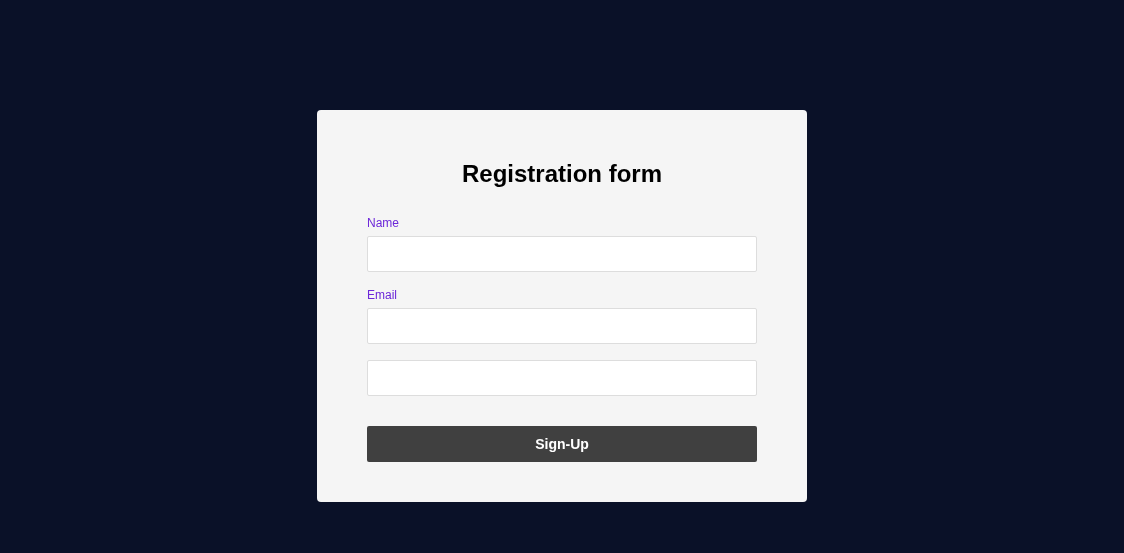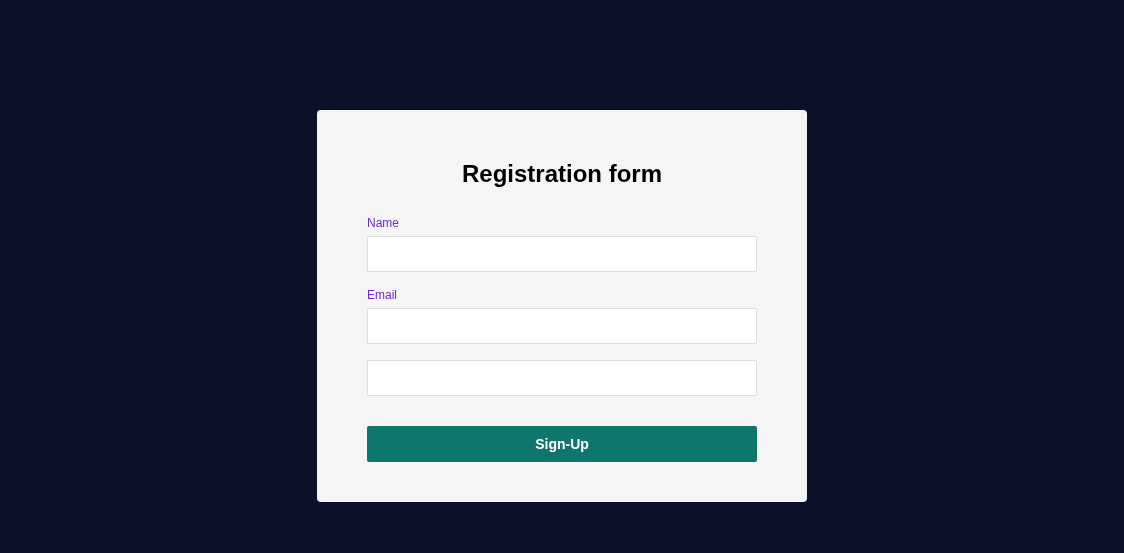--- a/index.html
+++ b/index.html
@@ -43,21 +43,21 @@
       height: 36px;
       border: 1px solid #ddd;
       background-color: #fff;
       padding: 0 10px;
       font-size: 14px;
       border-radius: 2px;
     }
     .submit-btn {
       width: 100%;
       height: 36px;
-      background-color: #0f766e;
+      background-color: #404040;
       color: #fff;
       border: none;
       font-size: 14px;
       font-weight: bold;
       cursor: pointer;
       margin-top: 14px;
       border-radius: 2px;
     }
   </style>
 </head>

